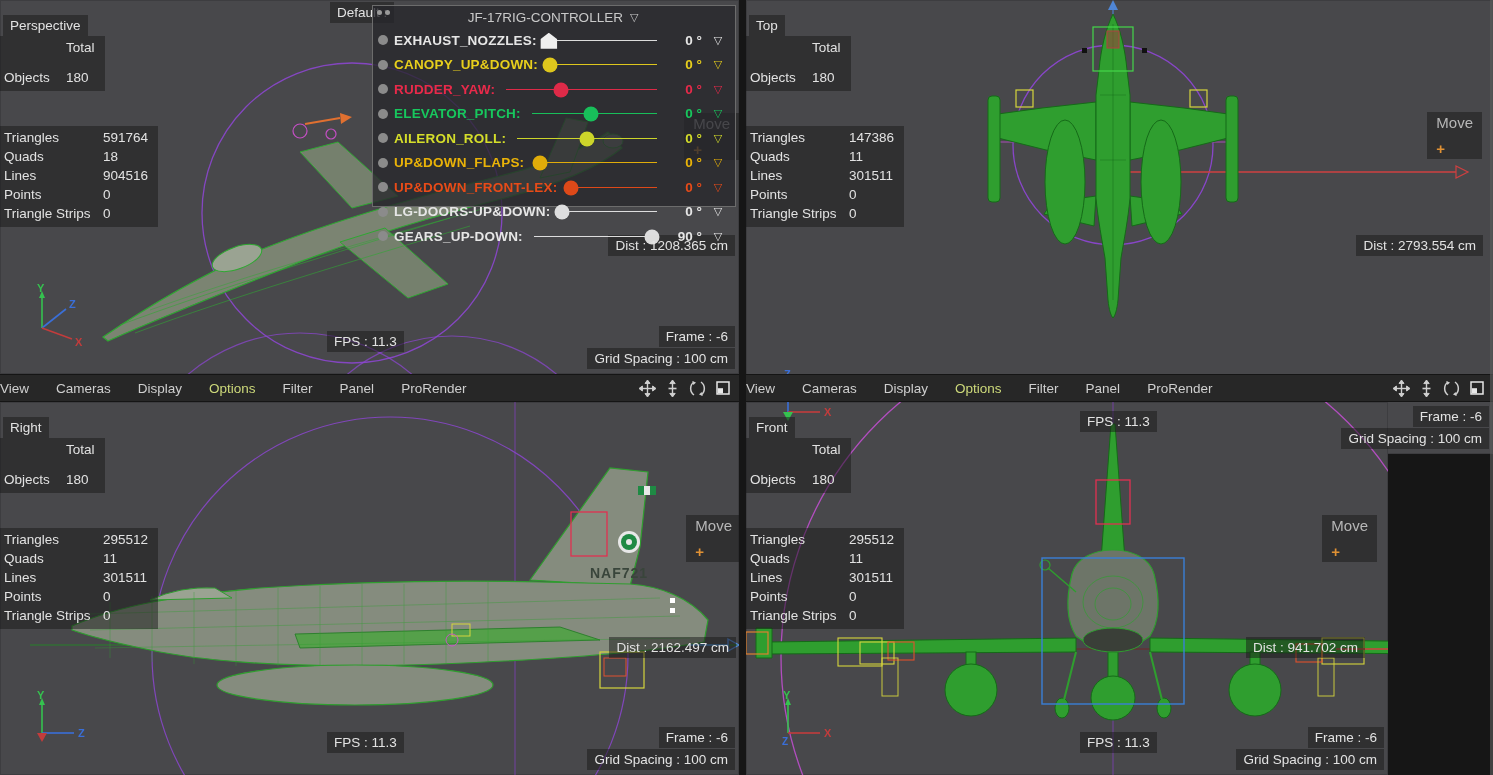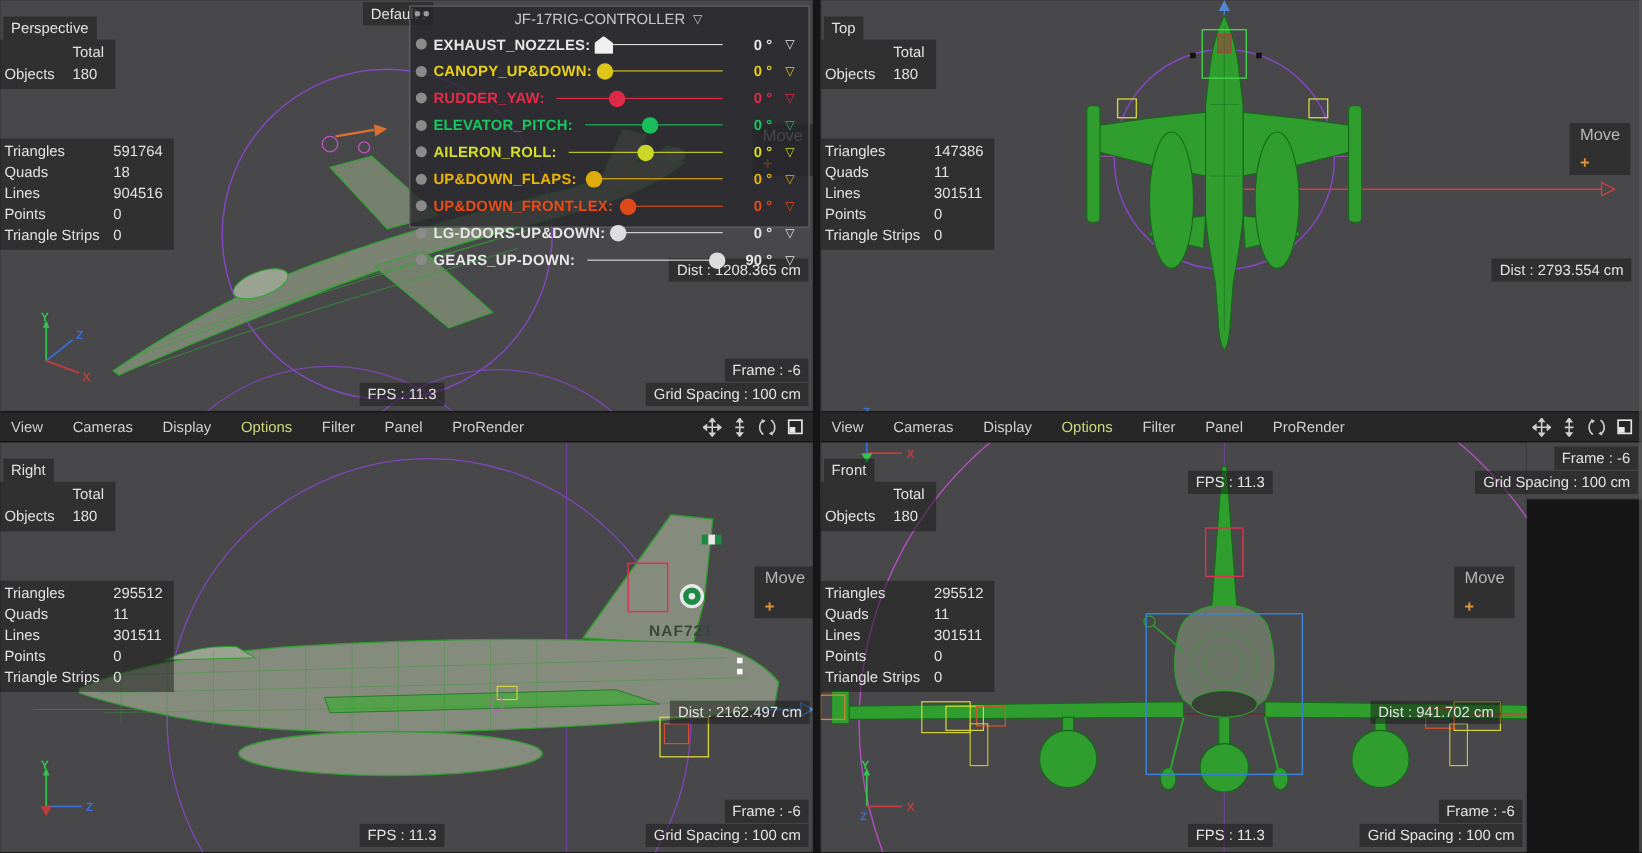--- a/index.html
+++ b/index.html
@@ -10,37 +10,37 @@
   #vp-top{left:746px;top:0;width:747px;height:454px;}
   #vp-right{left:0;top:402px;width:739px;height:373px;}
   #vp-front{left:746px;top:402px;width:642px;height:373px;}
   .vp svg.scene{position:absolute;left:0;top:0;z-index:0;}
 
   
   .obox{position:absolute;background:rgba(24,24,24,.5);color:#e2e2e2;font-size:13.5px;
         padding:2px 7px;white-space:nowrap;z-index:3;line-height:17px;}
   .vp-label{left:3px;top:2px;margin-top:13px;}
   .cam-label{left:330px;top:2px;z-index:2;}
-  .totals{left:0;top:36px;display:grid;grid-template-columns:62px auto;padding:3px 10px 5px 4px;row-gap:3px;}
+  .totals{left:0;top:36px;display:grid;grid-template-columns:62px auto;padding:3px 10px 5px 4px;row-gap:13px;}
   .bigstats{left:0;top:126px;display:grid;grid-template-columns:99px auto;padding:3px 10px 5px 4px;row-gap:2px;}
-  .fpsbox{bottom:5px;}
+  .fpsbox{bottom:22px;}
   .framebox{right:4px;bottom:27px;}
   .gridbox{right:4px;bottom:5px;}
   .distbox{top:235px;}
   .movebox{display:flex;gap:9px;font-size:15px;color:#b7b7b7;padding:2px 9px;z-index:3;flex-direction:column;}
   .movebox .plus{color:#e09134;font-weight:bold;}
 
   
   .mbar{position:absolute;top:374px;height:28px;background:#272727;border-top:1px solid #151515;
         border-bottom:1px solid #151515;display:flex;align-items:center;box-sizing:border-box;
         color:#cfcfcf;font-size:13.5px;z-index:4;}
   #mbar-left{left:0;width:739px;}
   #mbar-right{left:746px;width:747px;}
   .mitem{margin-left:27px;cursor:default;}
-  .mitem:first-child{margin-left:10px;}
+  .mitem:first-child{margin-left:0;}
   .mitem.active{color:#cdd97a;}
   .micons{position:absolute;right:8px;display:flex;gap:9px;align-items:center;color:#cfcfcf;}
   .micons svg{display:block;}
 
   
   .hud{position:absolute;left:372px;top:5px;width:364px;height:202px;z-index:5;box-sizing:border-box;
        background:rgba(39,39,43,.78);border:1px solid #6c6c6c;padding:1px 7px 2px 5px;}
   .hud-title{height:21px;display:flex;align-items:center;justify-content:center;gap:7px;
              color:#c9c9c9;font-size:13.5px;}
   .hud-row{display:flex;align-items:center;height:24.5px;gap:6px;font-size:13.5px;font-weight:bold;}

